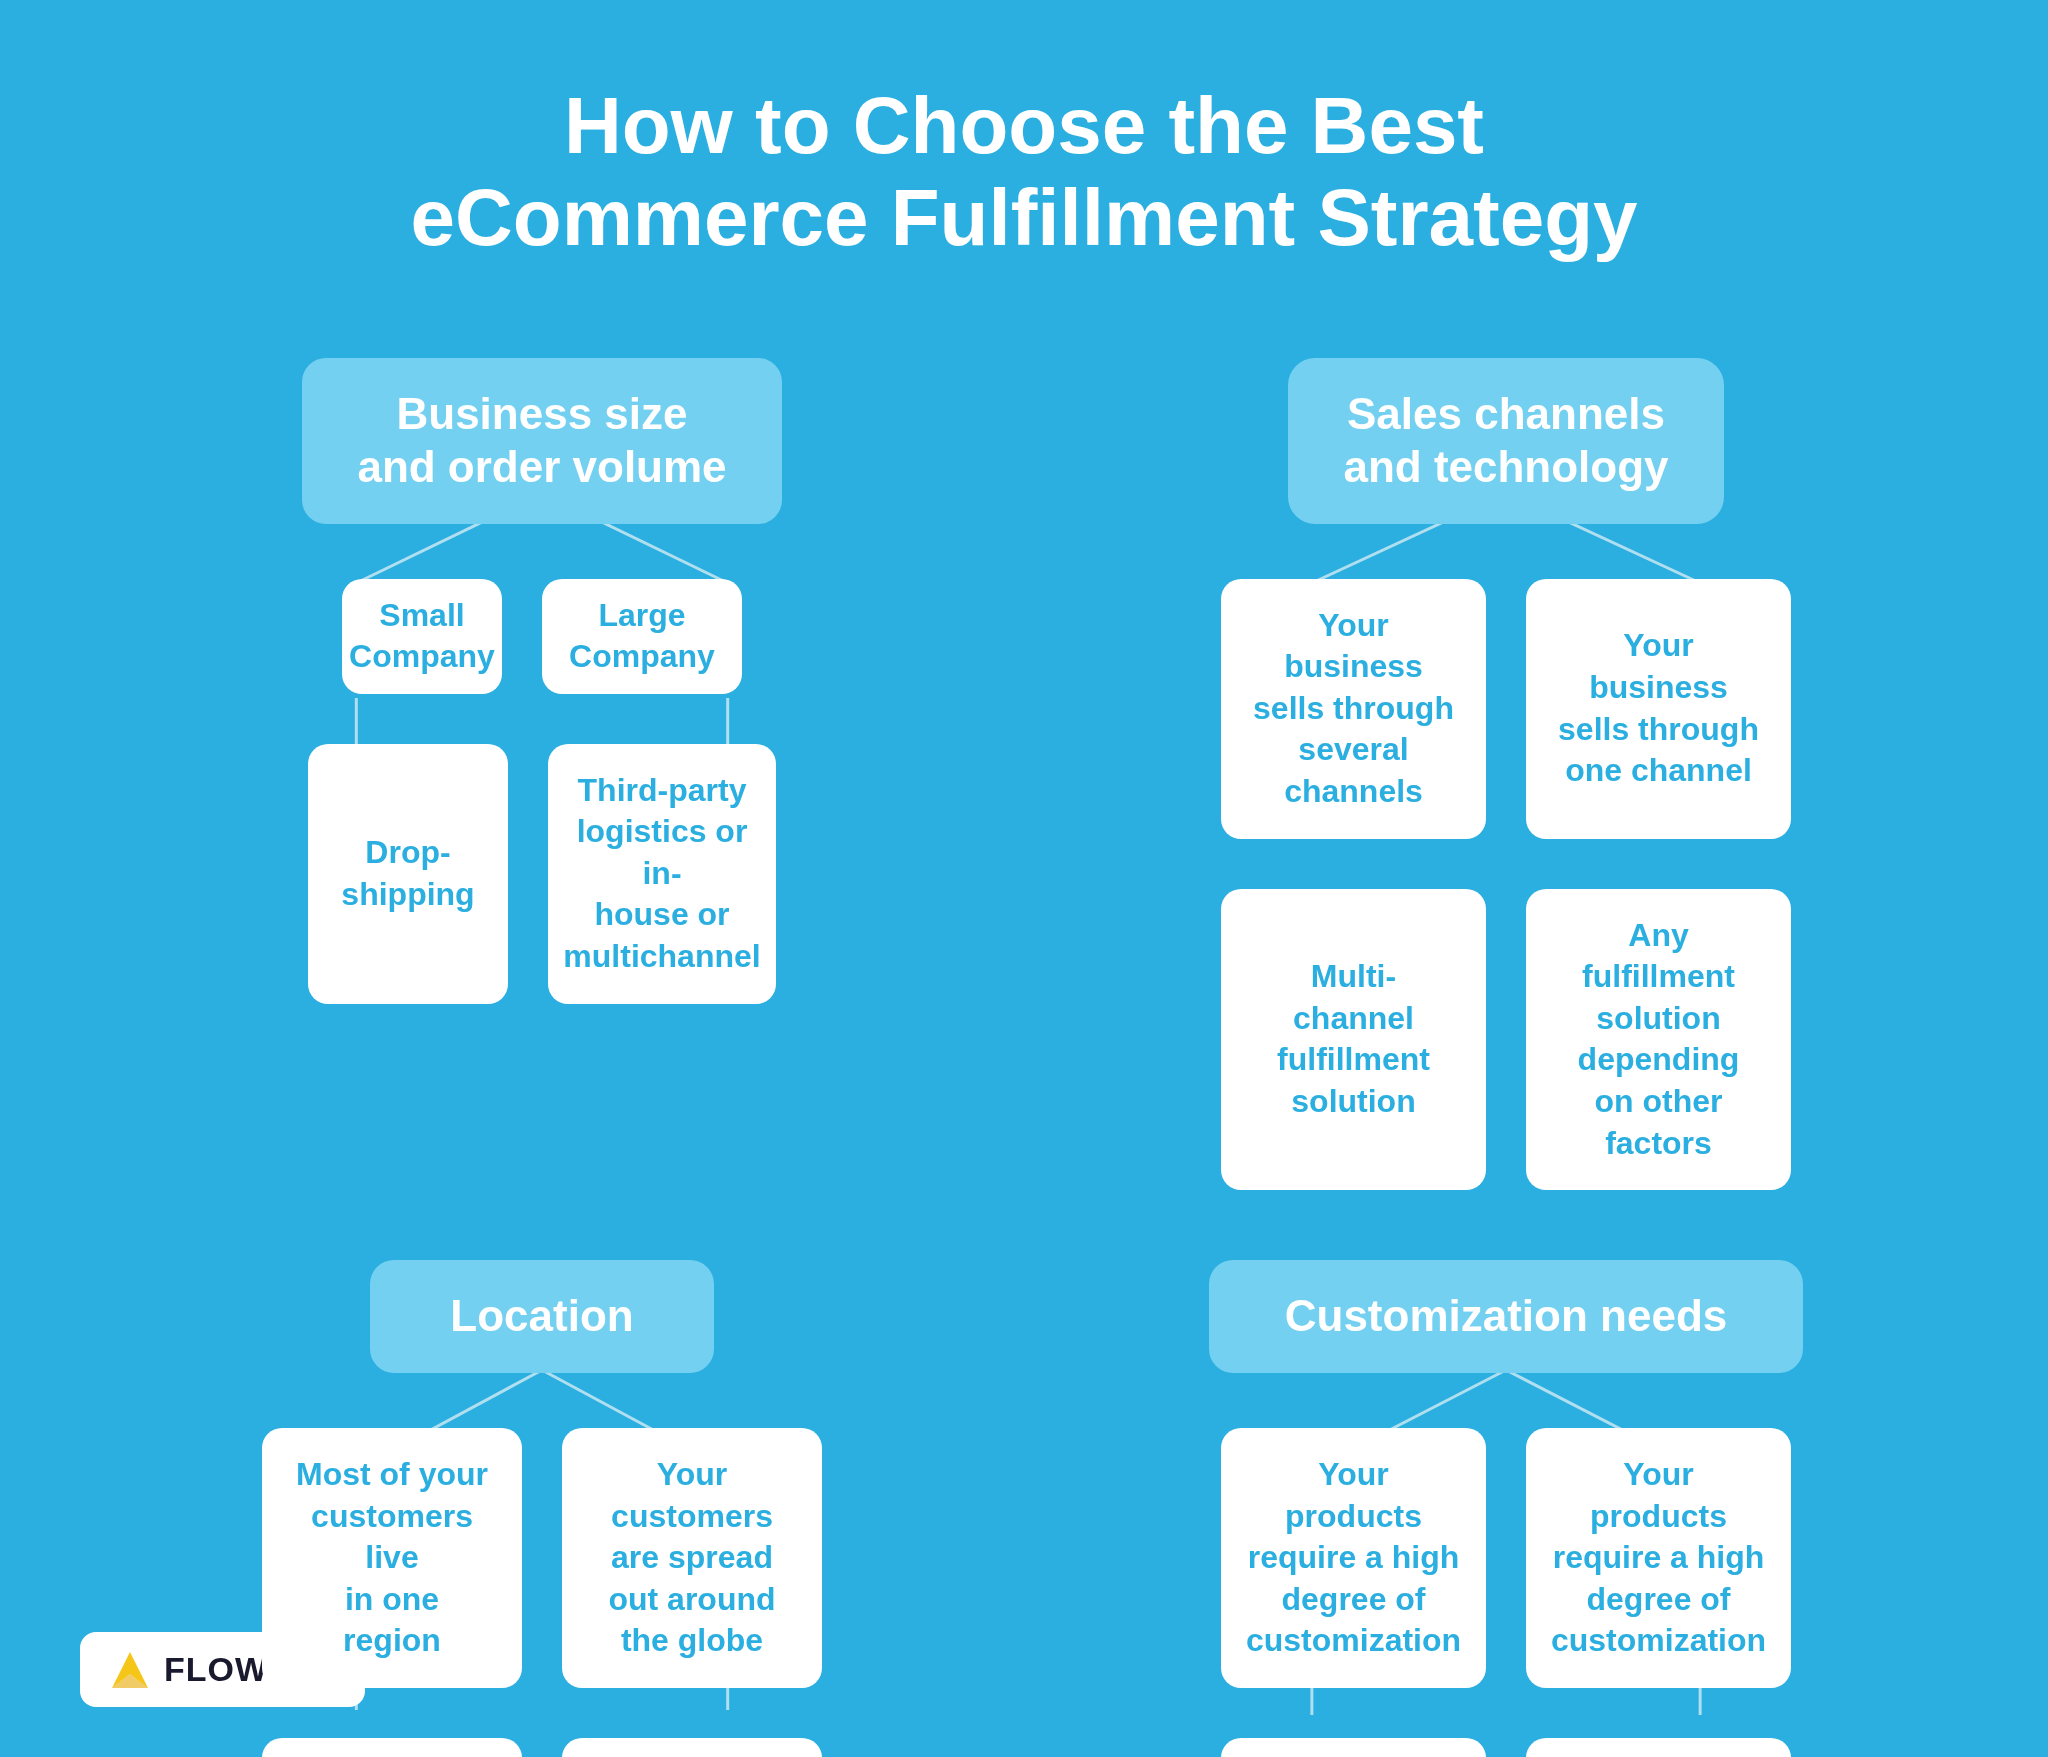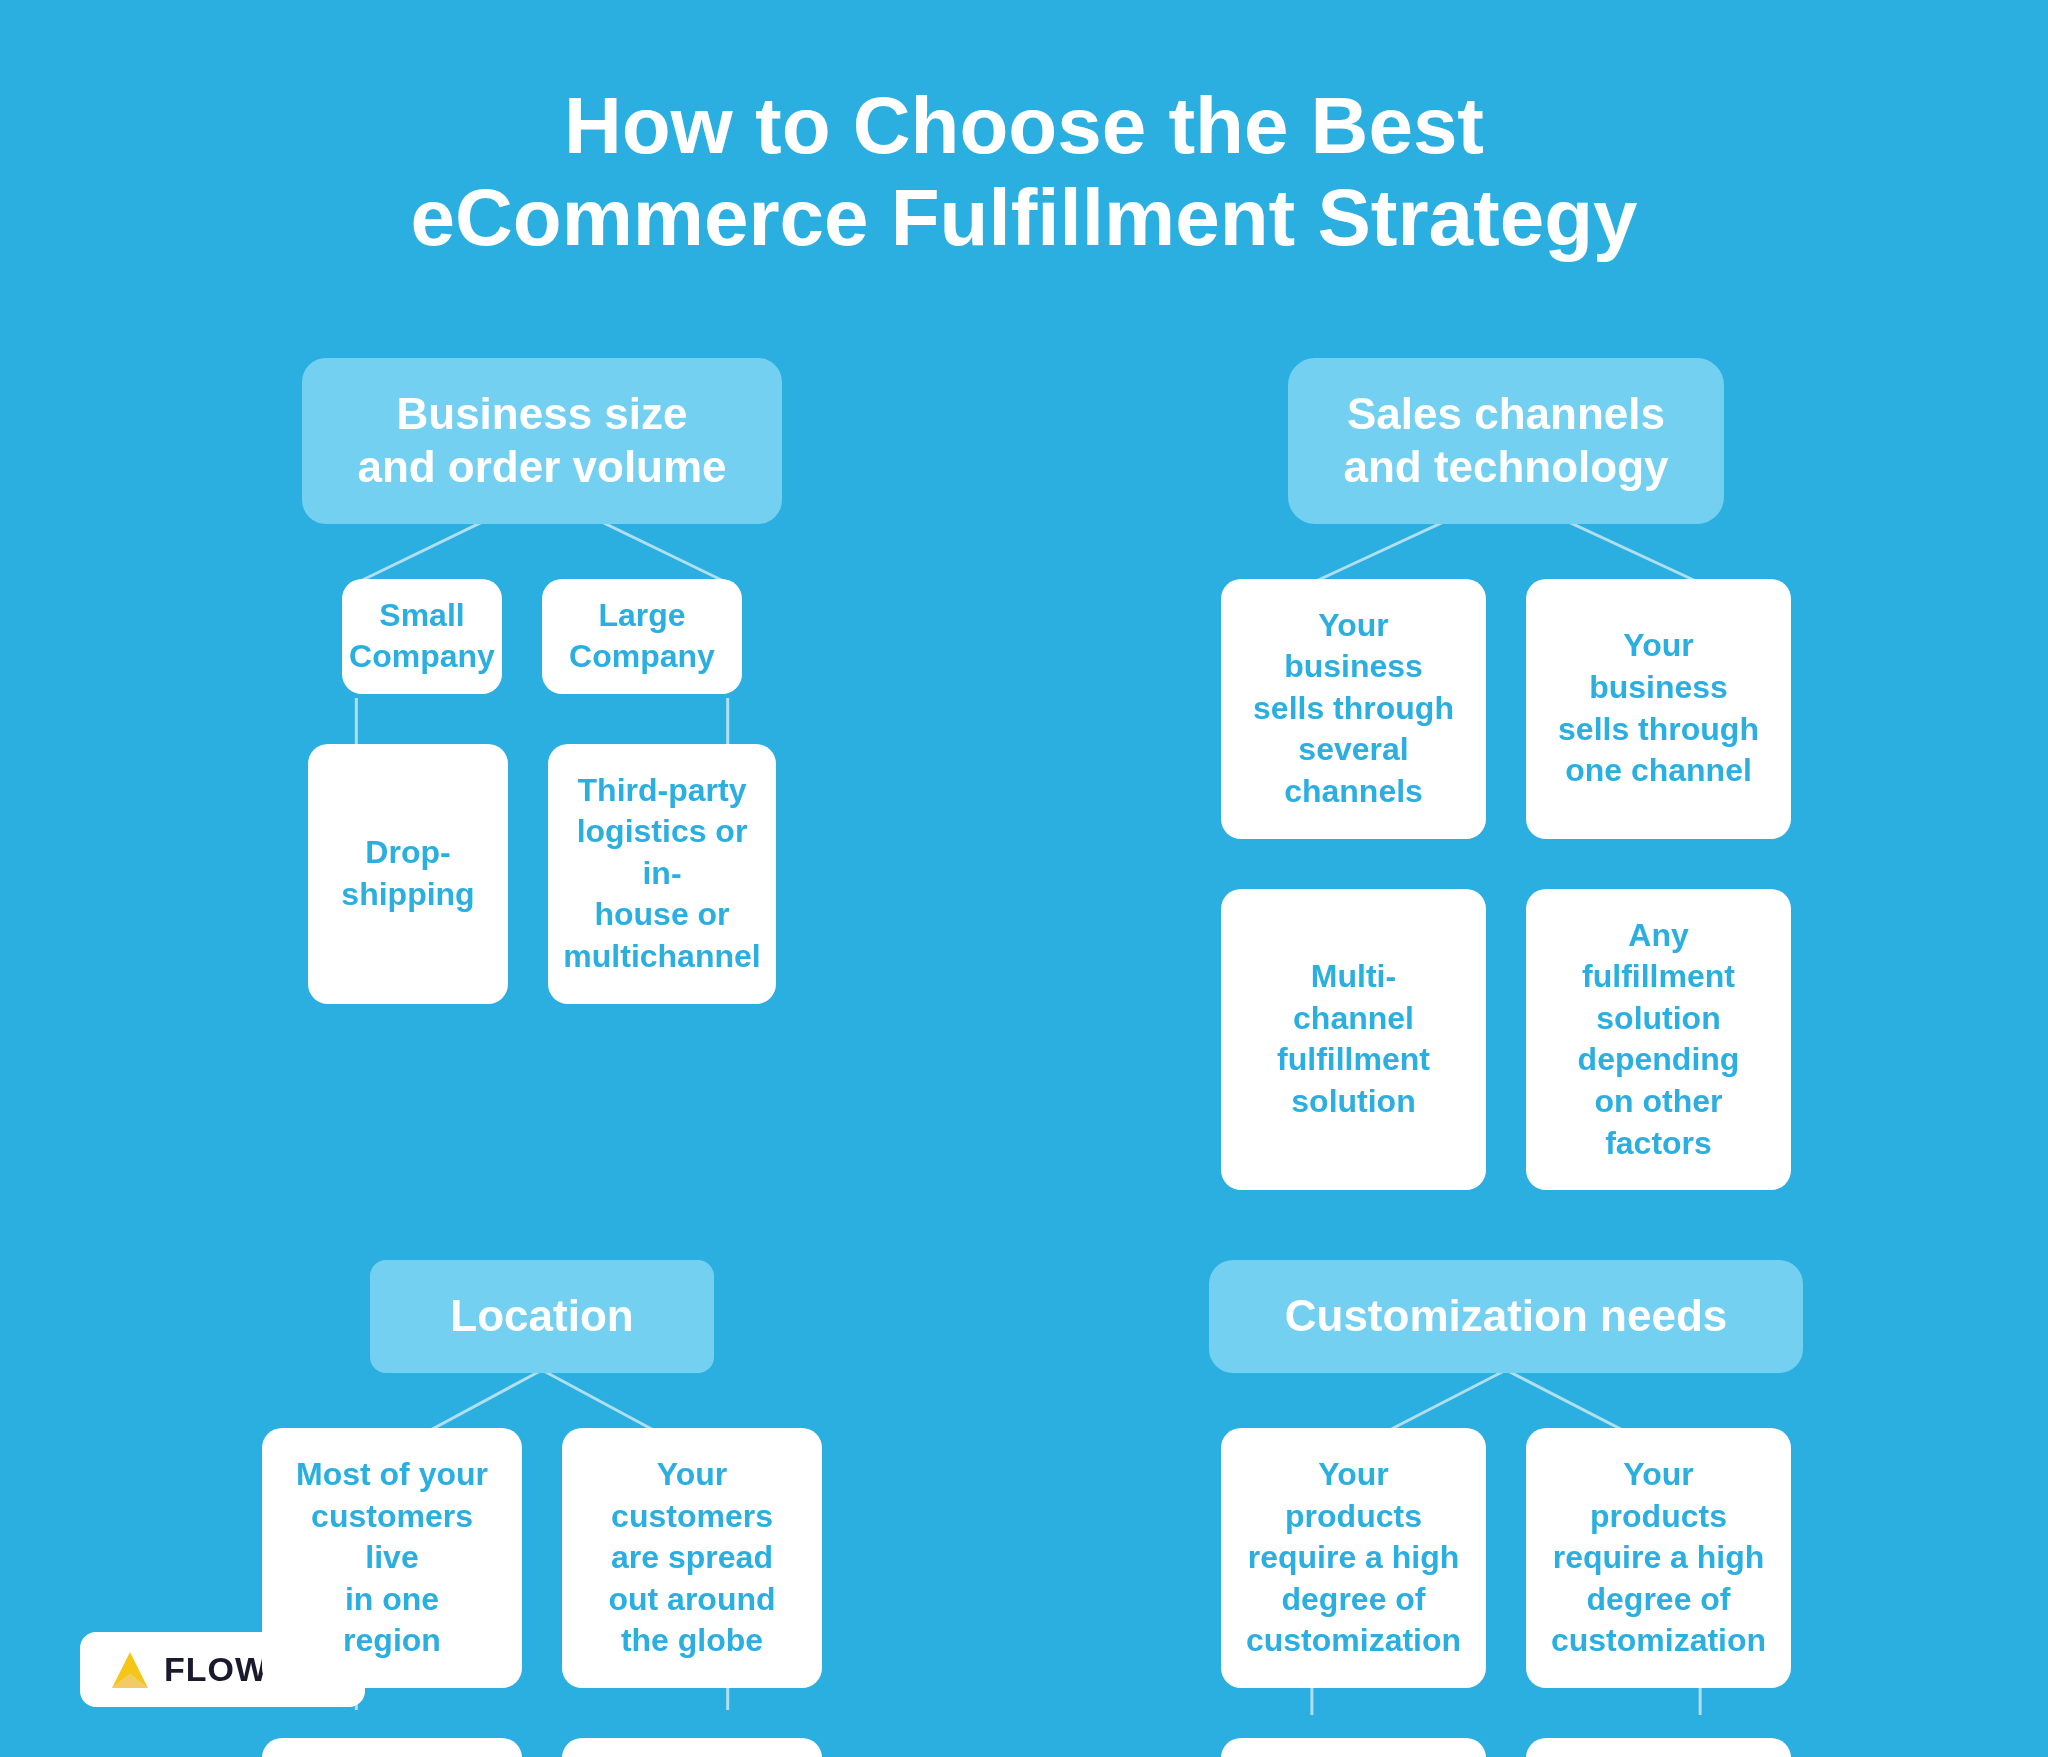--- a/index.html
+++ b/index.html
@@ -161,21 +161,21 @@
 solution</span>
         </div>
         <div class="wbox" style="width:265px; min-height:115px;">
           <span style="white-space:pre-line;">Any fulfillment solution
 depending on other factors</span>
         </div>
       </div>
     </div>
 
     <div style="position: relative; display: flex; flex-direction: column; align-items: center;">
-      <div style="background:#74d0f0; border-radius:16px; padding:30px 80px; text-align:center; color:#fff; font-size:44px; font-weight:900; line-height:1.2; min-width:340px; position:relative; z-index:2;">
+      <div style="background:#74d0f0; border-radius:24px; padding:30px 80px; text-align:center; color:#fff; font-size:44px; font-weight:900; line-height:1.2; min-width:340px; position:relative; z-index:2;">
         <span style="white-space:pre-line;">Location</span>
       </div>
 
       <svg style="position:absolute; top:0; left:0; width:100%; height:100%; overflow:visible; pointer-events:none;">
         <line x1="50%" y1="110" x2="28%" y2="210" stroke="#b0dff0" stroke-width="3"></line>
         <line x1="50%" y1="110" x2="72%" y2="210" stroke="#b0dff0" stroke-width="3"></line>
         <line x1="28%" y1="360" x2="28%" y2="450" stroke="#b0dff0" stroke-width="3"></line>
         <line x1="72%" y1="360" x2="72%" y2="450" stroke="#b0dff0" stroke-width="3"></line>
       </svg>
 

